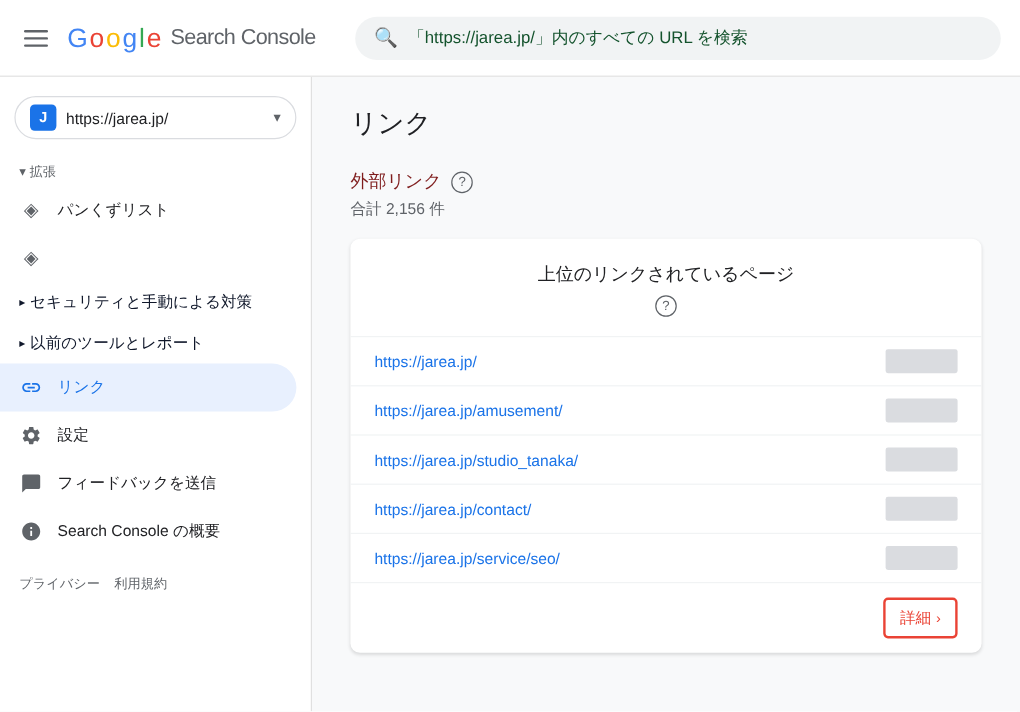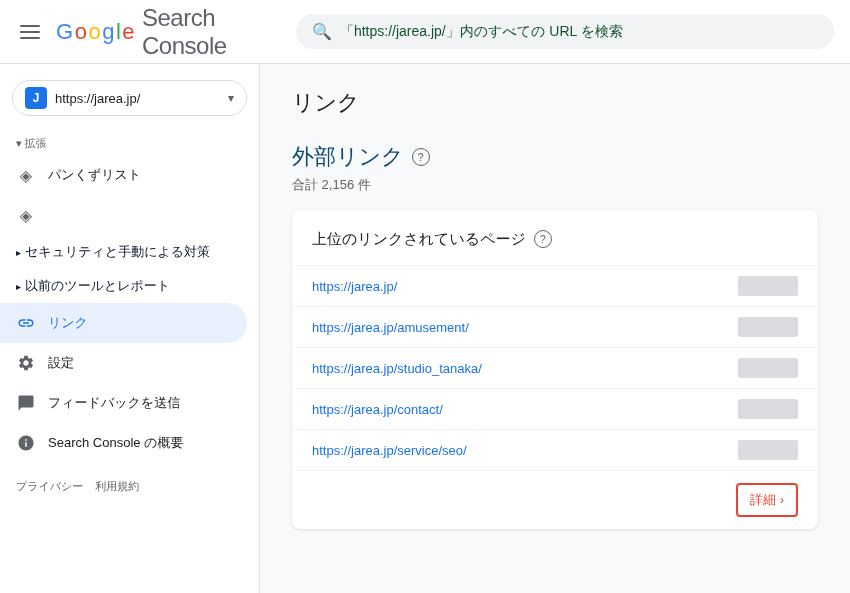--- a/index.html
+++ b/index.html
@@ -51,21 +51,21 @@
       font-weight: 400;
       letter-spacing: -0.5px;
     }
     .logo-g { color: #4285f4; }
     .logo-o1 { color: #ea4335; }
     .logo-o2 { color: #fbbc05; }
     .logo-g2 { color: #4285f4; }
     .logo-l { color: #34a853; }
     .logo-e { color: #ea4335; }
     .app-title {
-      font-size: 24px;
+      font-size: 18px;
       color: #5f6368;
       font-weight: 400;
       margin-left: 6px;
     }
     .search-bar {
       flex: 1;
       display: flex;
       align-items: center;
       background: #f1f3f4;
       border-radius: 24px;
@@ -218,23 +218,23 @@
     }
 
     
     .section-header {
       display: flex;
       align-items: center;
       gap: 8px;
       margin-bottom: 4px;
     }
     .section-title {
-      font-size: 22px;
+      font-size: 15px;
       font-weight: 500;
-      color: #0c4a6e;
+      color: #7f1d1d;
     }
     .help-icon {
       width: 18px;
       height: 18px;
       border-radius: 50%;
       border: 1px solid #5f6368;
       display: flex;
       align-items: center;
       justify-content: center;
       font-size: 11px;
@@ -251,23 +251,24 @@
     
     .card {
       background: #fff;
       border-radius: 8px;
       box-shadow: 0 1px 3px rgba(0,0,0,0.12);
       padding: 20px 0 0 0;
       max-width: 540px;
     }
     .card-title-row {
       display: flex;
-      align-items: flex-start;
+      align-items: center;
       gap: 8px;
       padding: 0 20px 16px 20px;
+      flex-direction: column;
     }
     .card-title {
       font-size: 15px;
       font-weight: 500;
       color: #202124;
     }
 
     
     .table-row {
       display: flex;

